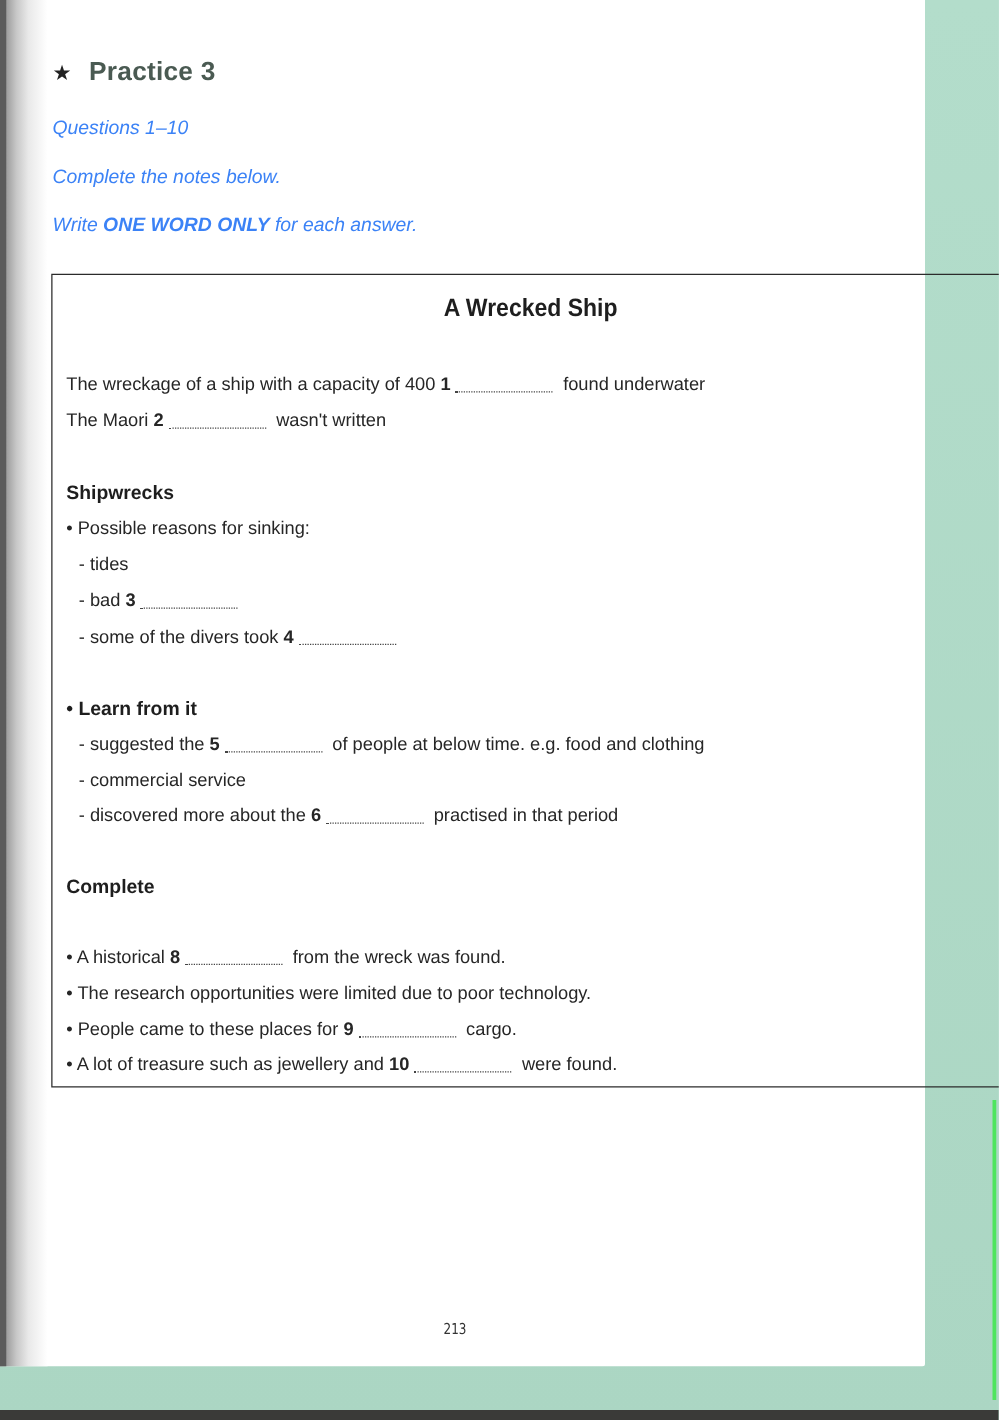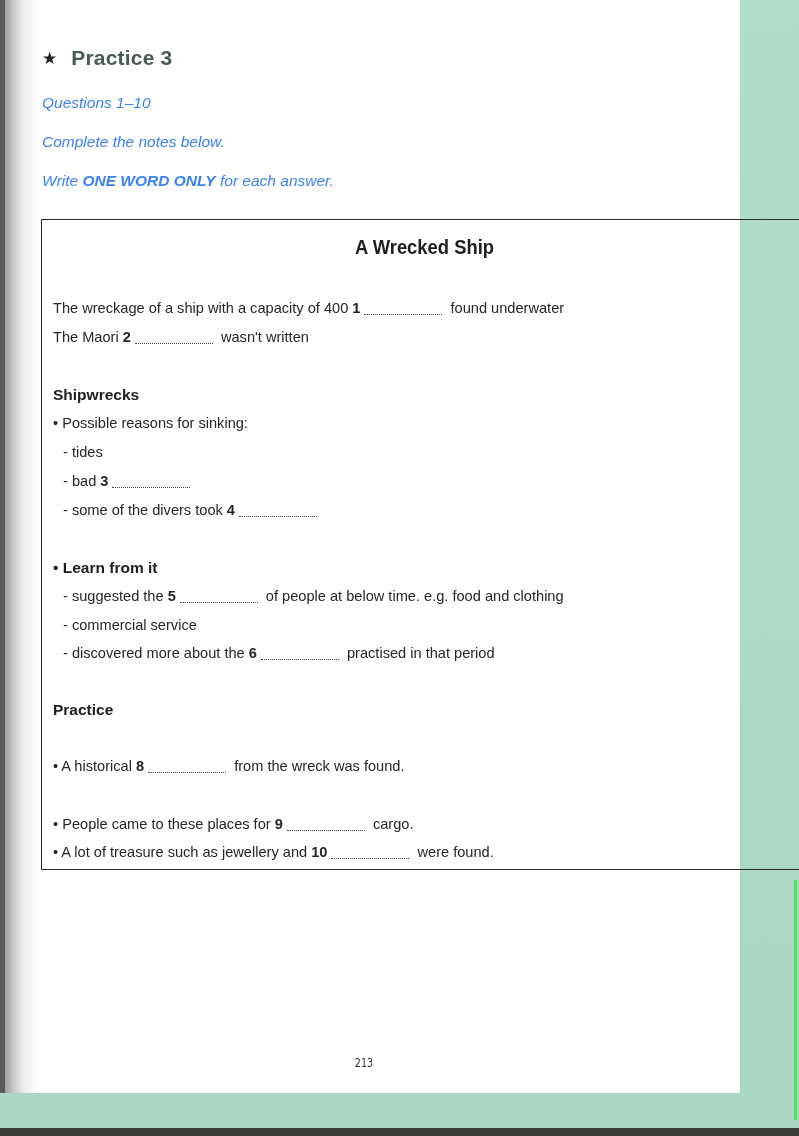--- a/index.html
+++ b/index.html
@@ -101,23 +101,26 @@
     <div class="line" style="left:21px; top:368px">
       <span>-  suggested the </span><b>5</b><span class="gap"></span><span> of people at below time. e.g. food and clothing</span>
     </div>
     <div class="line" style="left:21px; top:397px">
       <span>-  commercial service</span>
     </div>
     <div class="line" style="left:21px; top:425px">
       <span>-  discovered more about the </span><b>6</b><span class="gap"></span><span> practised in that period</span>
     </div>
 
-    <div class="section-head" style="left:11px; top:481px">Practice</div>
+    <div class="section-head" style="left:11px; top:481px">Complete</div>
     <div class="line" style="left:11px; top:538px">
       <span>• A historical </span><b>8</b><span class="gap"></span><span> from the wreck was found.</span>
+    </div>
+    <div class="line" style="left:11px; top:567px">
+      <span>• The research opportunities were limited due to poor technology.</span>
     </div>
     <div class="line" style="left:11px; top:596px">
       <span>• People came to these places for </span><b>9</b><span class="gap"></span><span> cargo.</span>
     </div>
     <div class="line" style="left:11px; top:624px">
       <span>• A lot of treasure such as jewellery and </span><b>10</b><span class="gap"></span><span> were found.</span>
     </div>
   </div>
 
   <div class="page-number">213</div>

